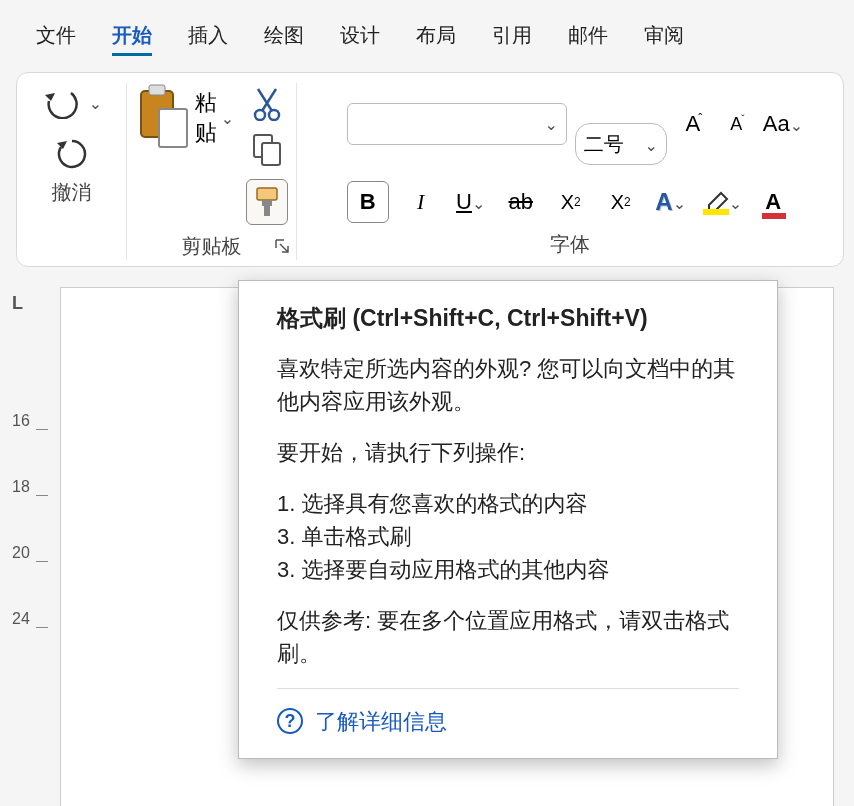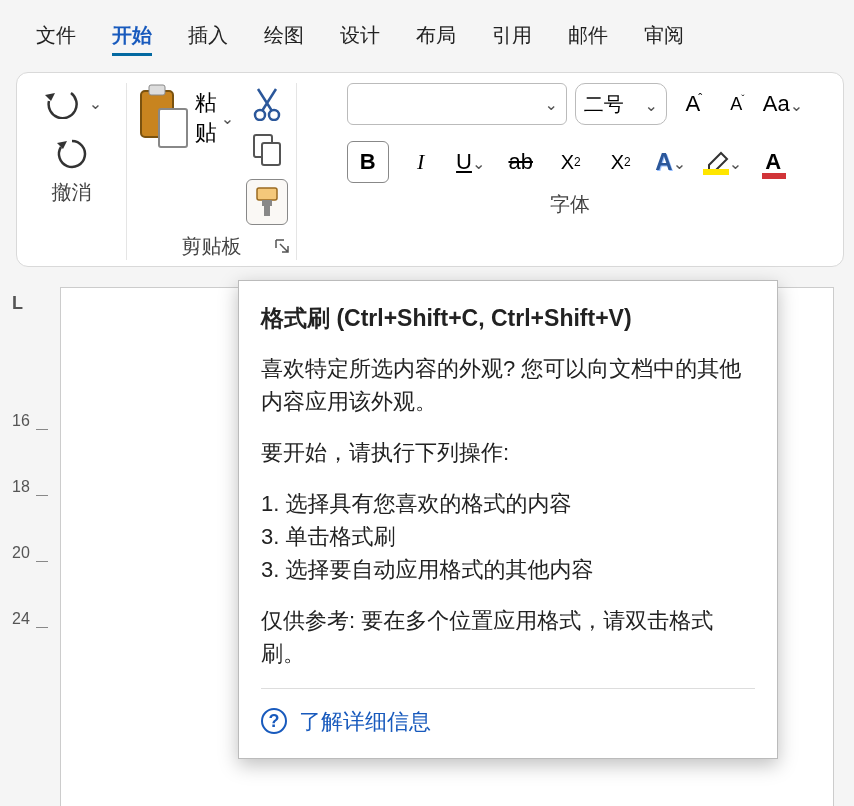--- a/index.html
+++ b/index.html
@@ -66,23 +66,23 @@
   .font-bot { display: flex; gap: 14px; align-items: center; }
   .font-select {
     width: 220px; height: 42px;
     border: 1px solid #bbb; border-radius: 6px;
     background: #fff;
     display:flex; align-items:center; justify-content:flex-end;
     padding: 0 8px;
   }
   .size-select {
     width: 92px; height: 42px;
-    border: 1px solid #bbb; border-radius: 10px;
+    border: 1px solid #bbb; border-radius: 15px;
     display:flex; align-items:center; justify-content:space-between;
-    padding: 0 8px; font-size: 20px;
+    padding: 0 8px; font-size: 20px; margin-top: 40px;
   }
   .btn {
     height: 42px; min-width: 36px;
     display: flex; align-items: center; justify-content: center;
     border-radius: 6px; cursor: pointer;
     font-size: 22px;
   }
   .btn.active { border: 1px solid #888; padding: 0 12px; font-weight:700;}
   .launcher {
     position: absolute; right: 6px; bottom: 6px;
@@ -108,21 +108,21 @@
     flex:1; background:#fff; border:1px solid #ccc;
     margin-right: 20px; min-height: 520px;
   }
   .tooltip {
     position: absolute;
     left: 238px; top: 280px;
     width: 540px;
     background: #fff;
     border: 1px solid #bbb;
     box-shadow: 0 6px 18px rgba(0,0,0,0.25);
-    padding: 20px 22px;
+    padding: 20px 38px;
     font-size: 22px;
     line-height: 1.5;
     color: #222;
   }
   .tooltip .title { font-weight: 700; margin-bottom: 16px; font-size: 23px;}
   .tooltip p { margin-bottom: 18px; }
   .tooltip hr { border: none; border-top: 1px solid #ddd; margin: 12px 0 16px; }
   .tooltip .learn { display:flex; align-items:center; gap:12px; color:#185abd; cursor:pointer;}
   .tooltip .learn .qicon {
     width:26px; height:26px; border:2px solid #185abd; border-radius:50%;

